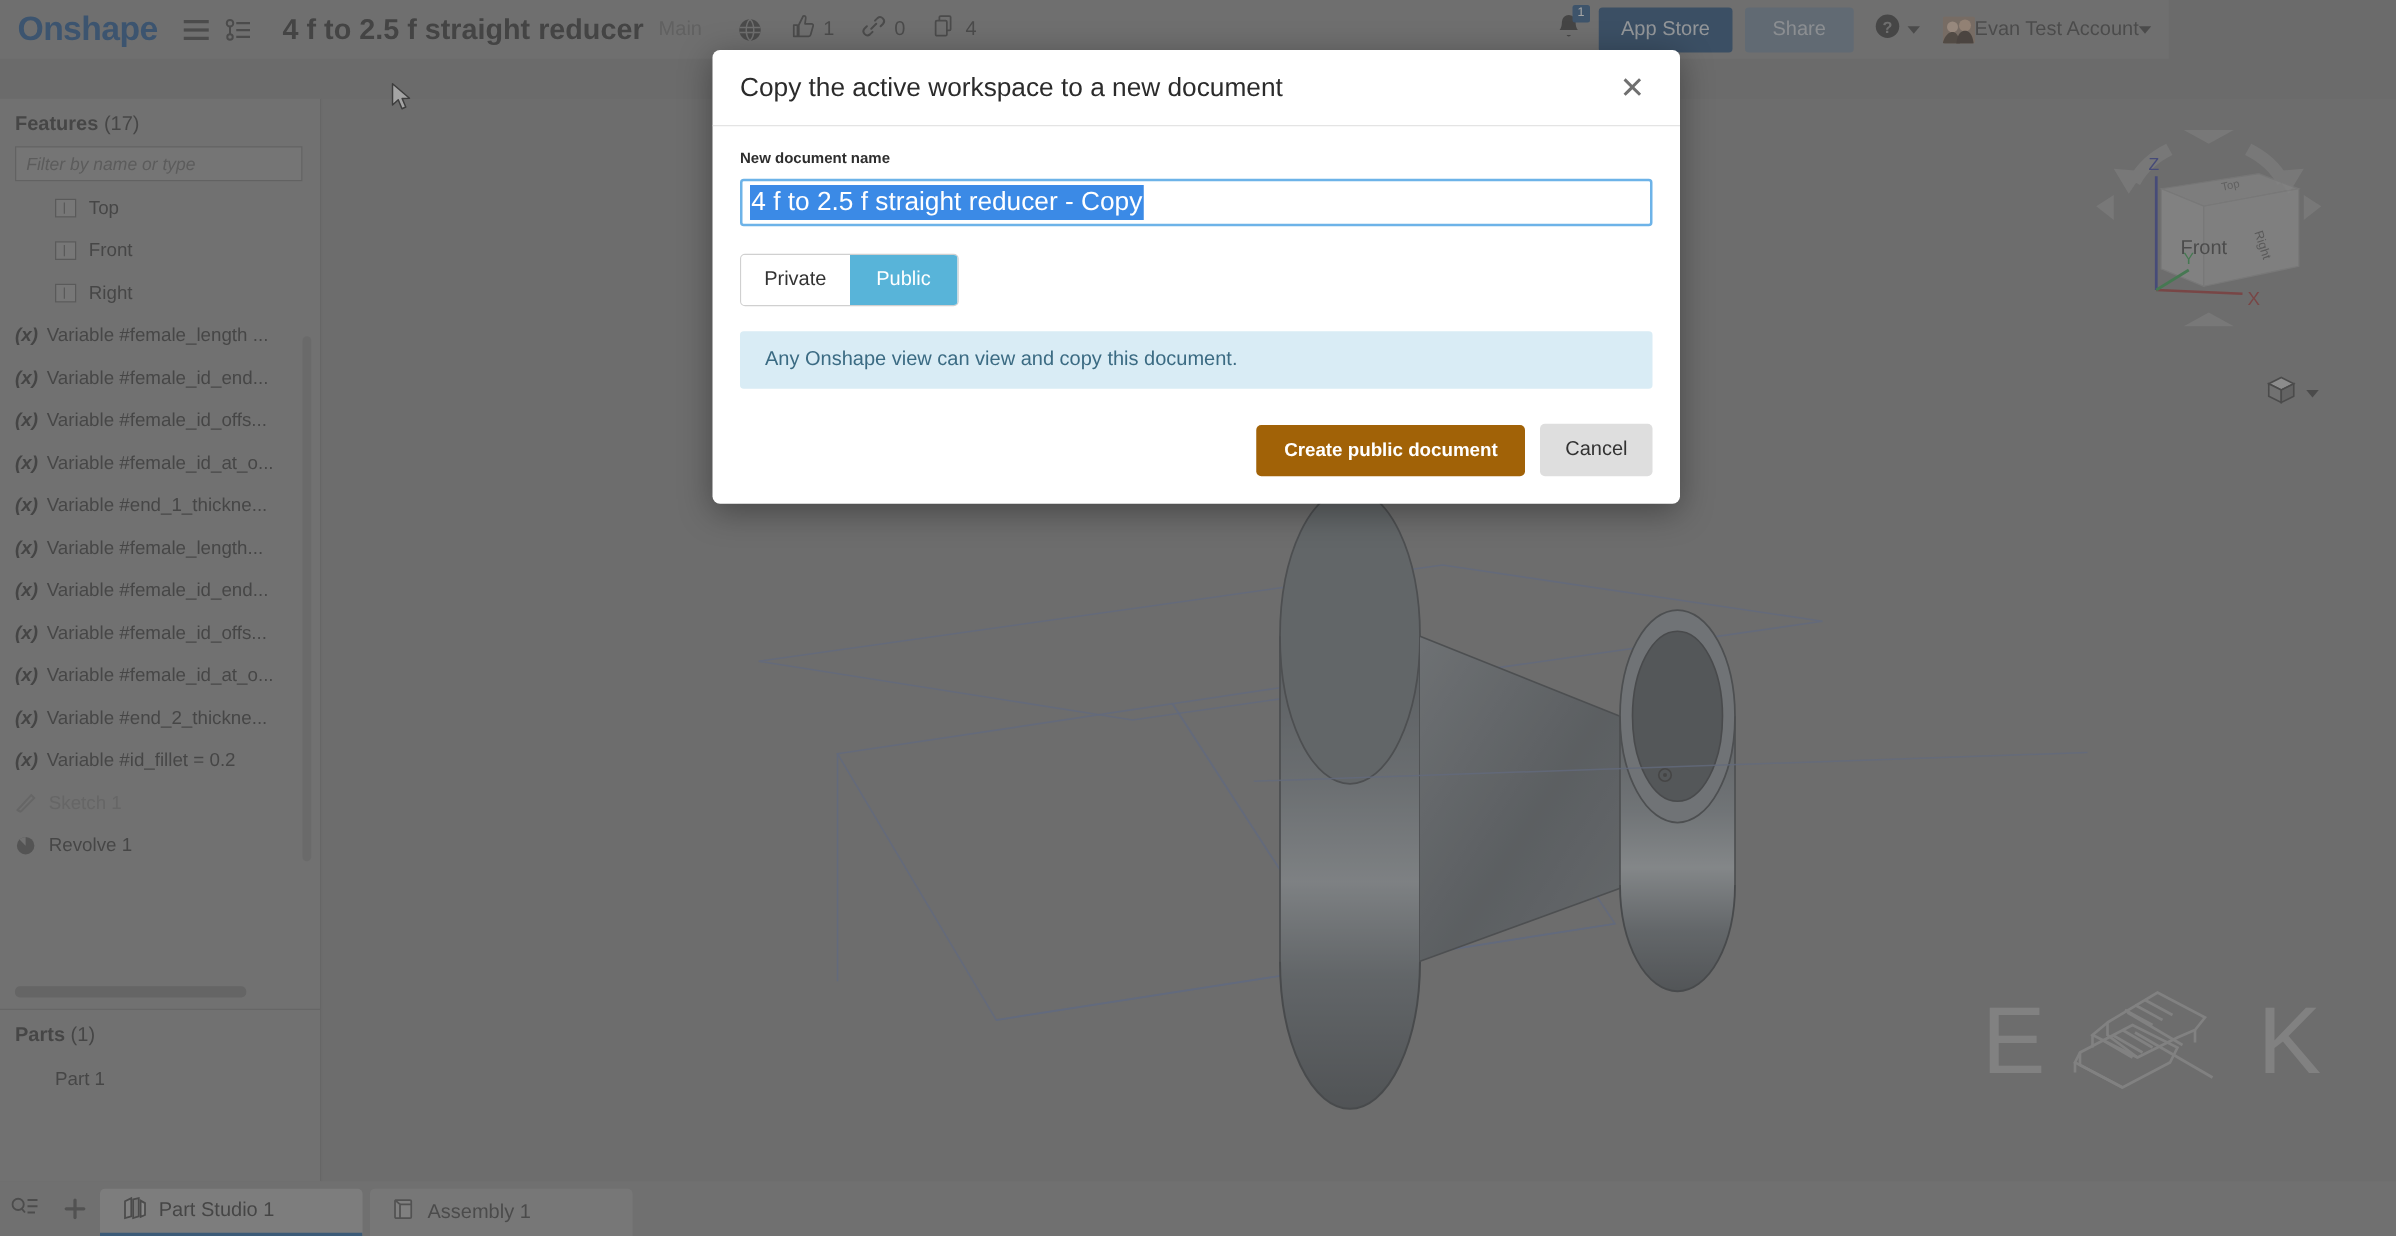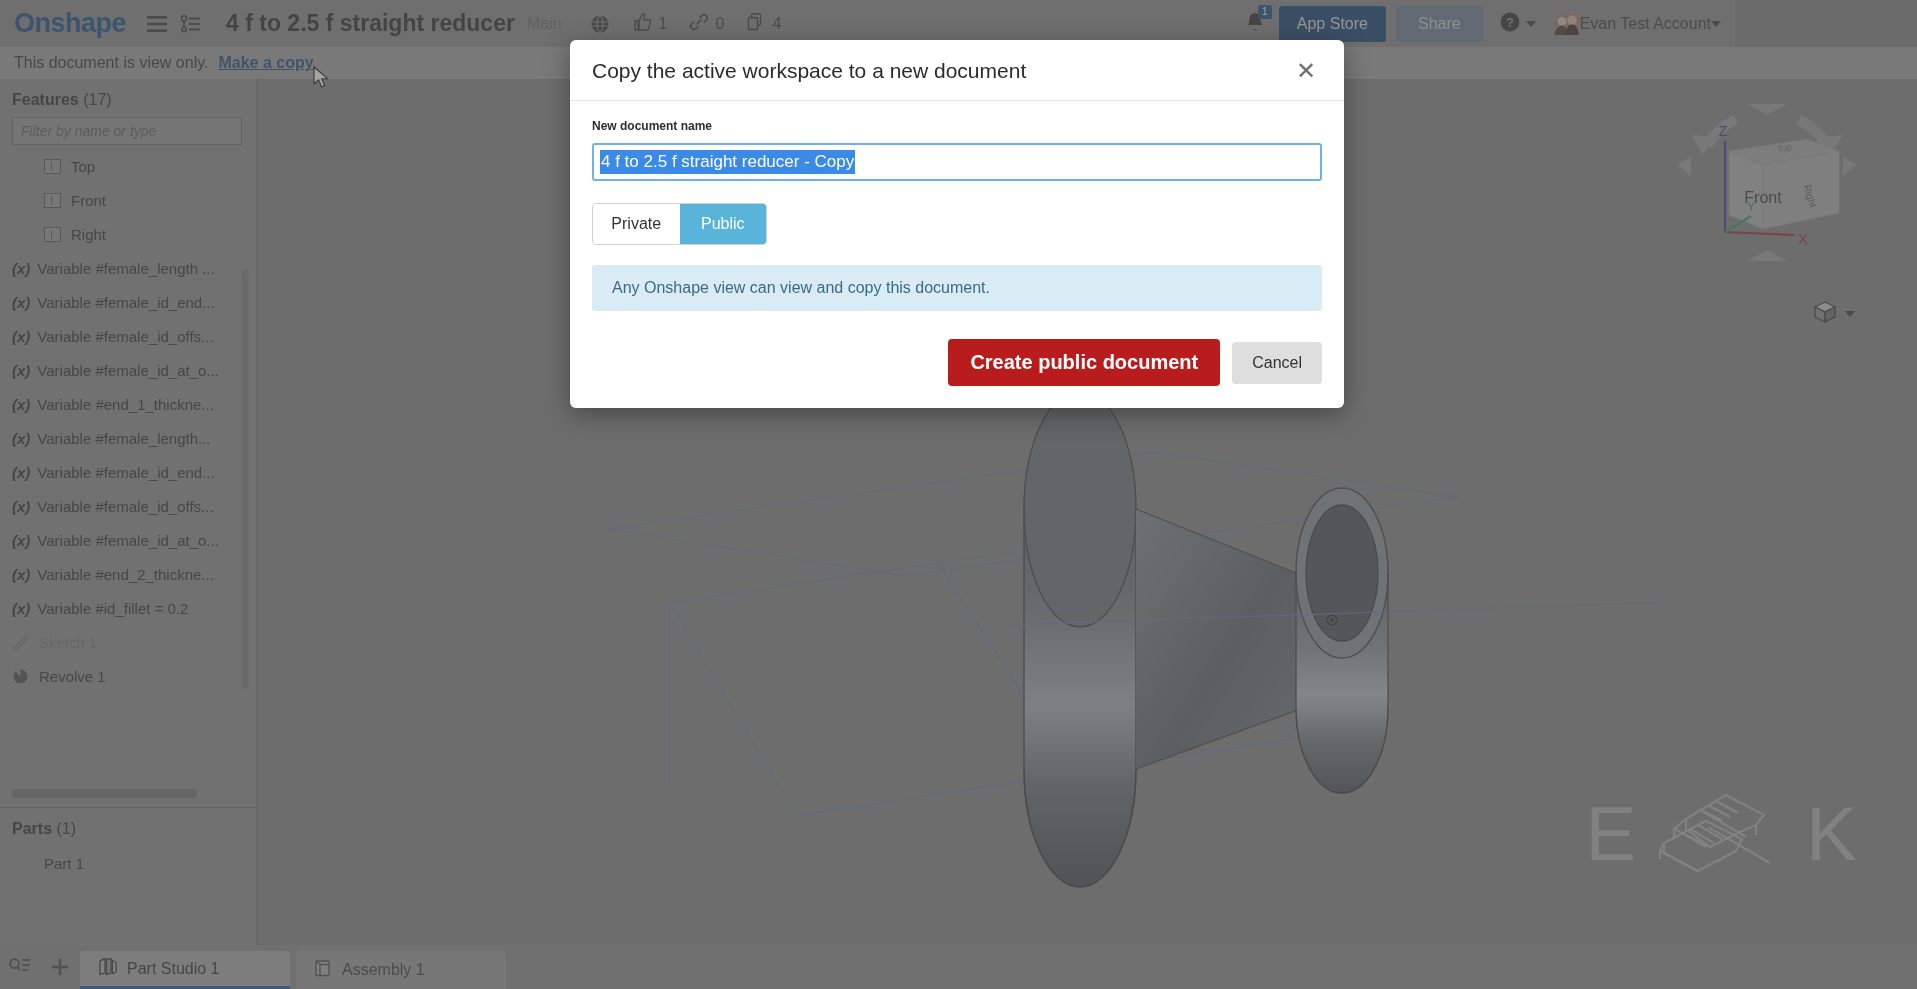--- a/index.html
+++ b/index.html
@@ -369,21 +369,21 @@
     border: 2px solid #6db3e8;
     border-radius: 3px;
     display: flex;
     align-items: center;
     padding: 0 6px;
     background: #fff;
   }
   .sel-text {
     background: #3b8ae6;
     color: #ffffff;
-    font-size: 17px;
+    font-size: 21px;
     padding: 2px 1px;
     white-space: nowrap;
   }
   .vis-toggle {
     display: flex;
     margin-top: 22px;
     border-radius: 4px;
     overflow: hidden;
     width: 175px;
     border: 1px solid #d0d0d0;
@@ -413,25 +413,25 @@
     border-radius: 3px;
   }
   .dlg-footer {
     display: flex;
     justify-content: flex-end;
     gap: 12px;
     padding: 22px 22px 22px 22px;
     align-items: center;
   }
   .btn-primary {
-    background: #b91c1c;
+    background: #a16207;
     color: #fff;
     border: none;
     border-radius: 4px;
-    font-size: 20px;
+    font-size: 15px;
     font-weight: bold;
     padding: 12px 22px;
     cursor: pointer;
     font-family: inherit;
   }
   .btn-secondary {
     background: #dedede;
     color: #333;
     border: none;
     border-radius: 4px;
@@ -546,24 +546,20 @@
             <circle cx="18" cy="7.4" r="4.8" fill="#d8b196"></circle>
           <path d="M0 22 C2 14 6 12.5 8 12.5 C10 12.5 13 14 14 22z" fill="#4b3a2e"></path>
           <path d="M11 22 C12 13 15.5 11.5 18 11.5 C20.6 11.5 24 13.4 25 22z" fill="#3a2c22"></path>
         </svg>
       </span>
       <span>Evan Test Account</span>
       <span class="caret-dn"></span>
     </div>
   </div>
 
-  <div id="view-banner">
-    <span>This document is view only.</span>
-    <span class="mk-copy">Make a copy</span>
-  </div>
 
   <div id="left-panel">
     <div class="panel-heading">
       <span>Features</span>
       <span class="count">(17)</span>
     </div>
     <div class="filter-box">
       <span>Filter by name or type</span>
     </div>
 

